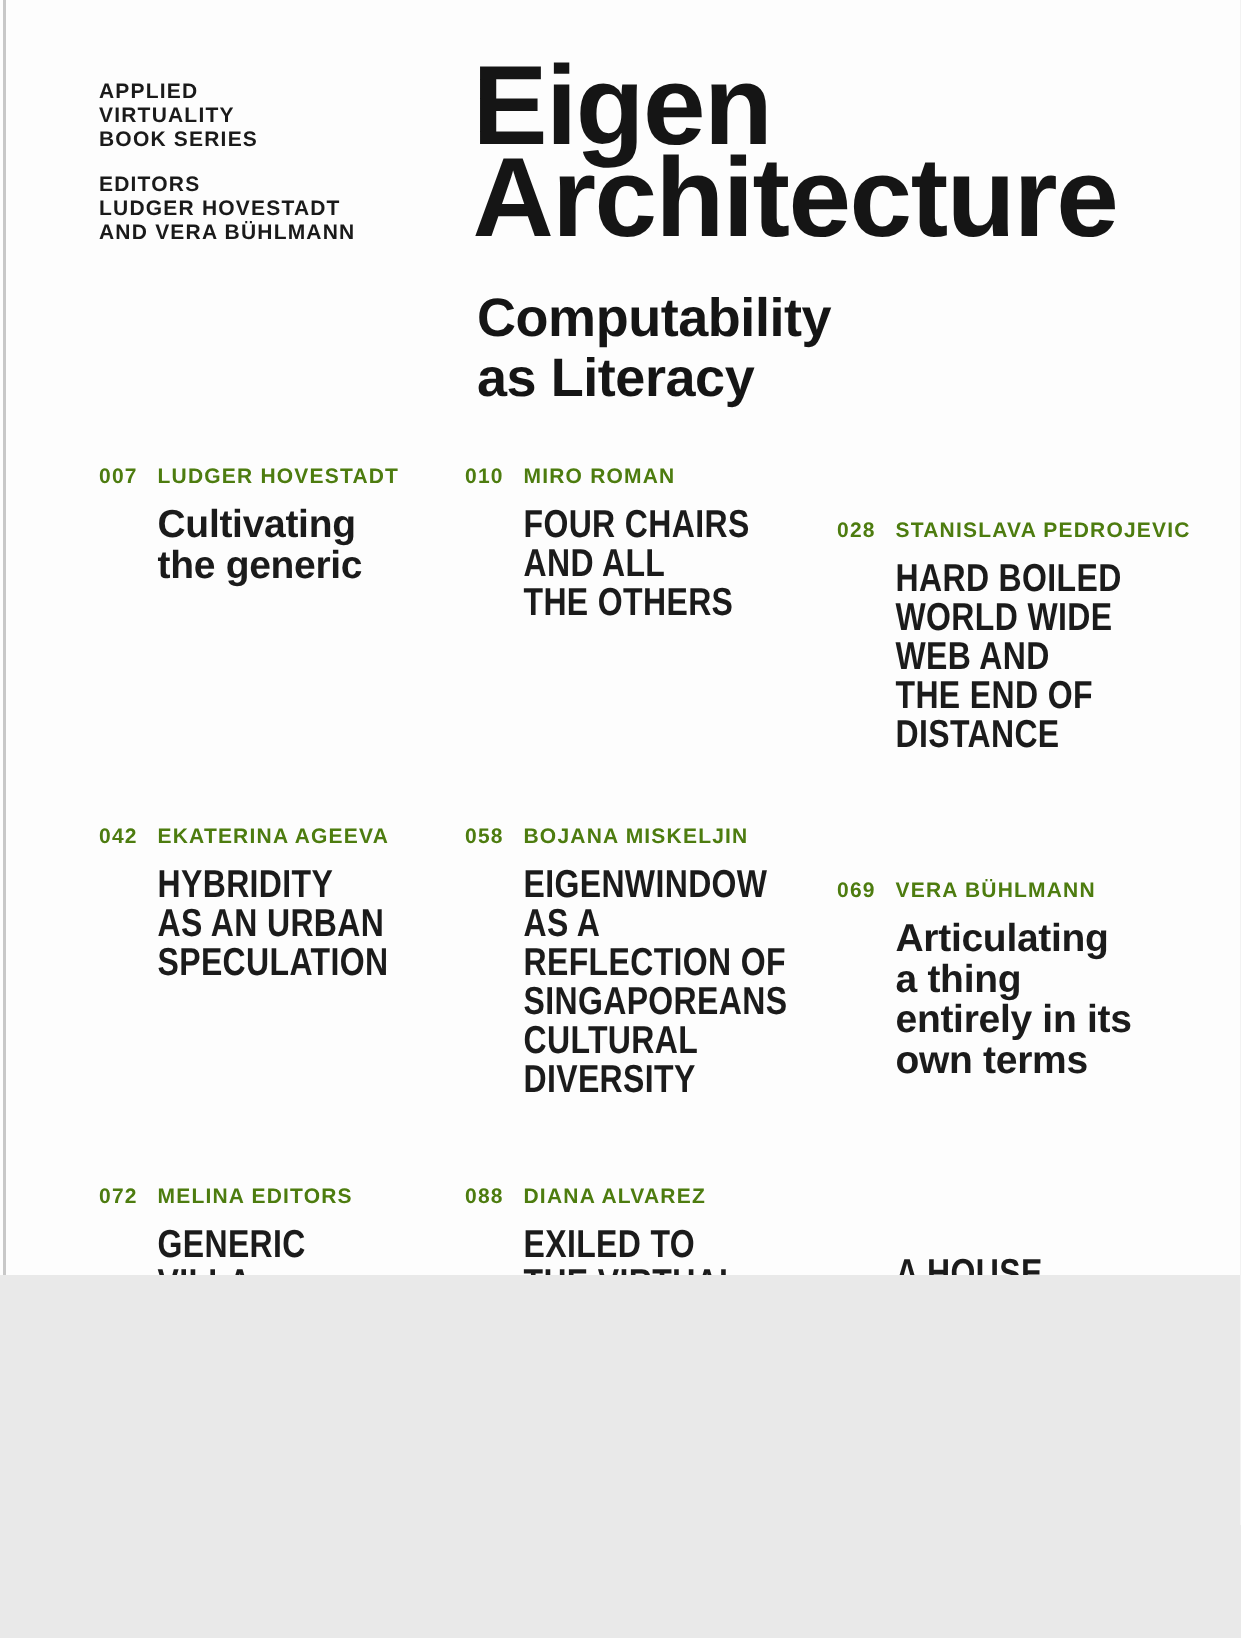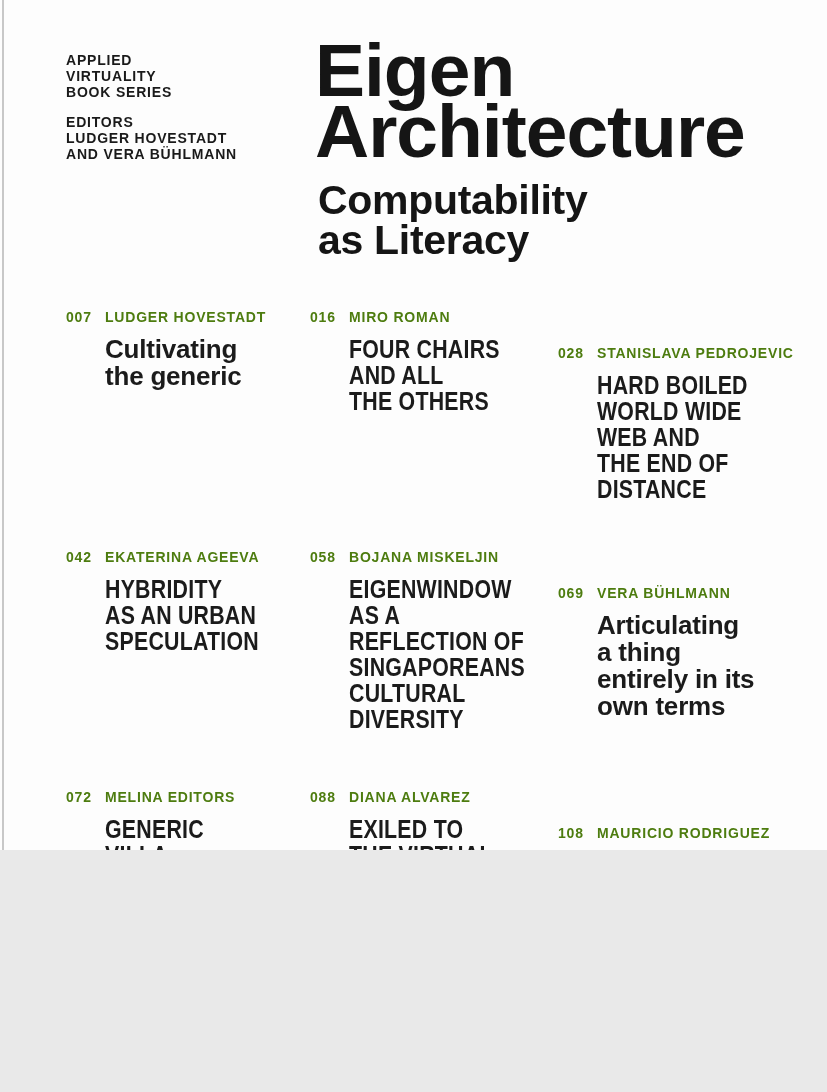--- a/index.html
+++ b/index.html
@@ -40,22 +40,22 @@
     position: absolute;
     left: 315px; top: 40px;
     font-size: 75px;
     font-weight: bold;
     line-height: 61px;
     letter-spacing: -1px;
     color: #151515;
   }
   .book-subtitle {
     position: absolute;
-    left: 318px; top: 180px;
-    font-size: 41px;
+    left: 318px; top: 192px;
+    font-size: 36px;
     font-weight: bold;
     line-height: 40px;
     letter-spacing: -0.3px;
     color: #151515;
   }
 
   
   .toc-entry { position: absolute; width: 250px; }
   .col-1 { left: 66px; }
   .col-2 { left: 310px; }
@@ -148,21 +148,21 @@
   <div class="toc-entry col-1 row-1">
     <div class="entry-head">
       <span class="entry-num">007</span><span>LUDGER HOVESTADT</span>
     </div>
     <div class="entry-title title-mixed pre">Cultivating
 the generic</div>
   </div>
 
   <div class="toc-entry col-2 row-1">
     <div class="entry-head">
-      <span class="entry-num">016</span><span>MIRO ROMAN</span>
+      <span class="entry-num">010</span><span>MIRO ROMAN</span>
     </div>
     <div class="entry-title title-caps pre">FOUR CHAIRS
 AND ALL
 THE OTHERS</div>
   </div>
 
   <div class="toc-entry col-3 row-1">
     <div class="entry-head">
       <span class="entry-num">028</span><span>STANISLAVA PEDROJEVIC</span>
     </div>
@@ -217,23 +217,20 @@
       <span class="entry-num">088</span><span>DIANA ALVAREZ</span>
     </div>
     <div class="entry-title title-caps pre">EXILED TO
 THE VIRTUAL
 WORLD OR THE
 INCONSISTENCY
 OF THE REAL</div>
   </div>
 
   <div class="toc-entry col-3 row-3">
-    <div class="entry-head">
-      <span class="entry-num">108</span><span>MAURICIO RODRIGUEZ</span>
-    </div>
     <div class="entry-title title-caps pre">A HOUSE
 OF THINGS</div>
   </div>
 
   <svg class="publisher-logo" viewBox="-24 -24 48 48" xmlns="http://www.w3.org/2000/svg" aria-hidden="true">
     <circle cx="0" cy="0" r="23.5" fill="#17171f"></circle>
     <g fill="#fdfdfd">
       <g>
         <path d="M 0 -3.5 C -3.6 -7.2 -5.4 -9.6 -5.4 -12.4 A 5.4 5.4 0 1 1 5.4 -12.4 C 5.4 -9.6 3.6 -7.2 0 -3.5 Z"></path>
       </g>

